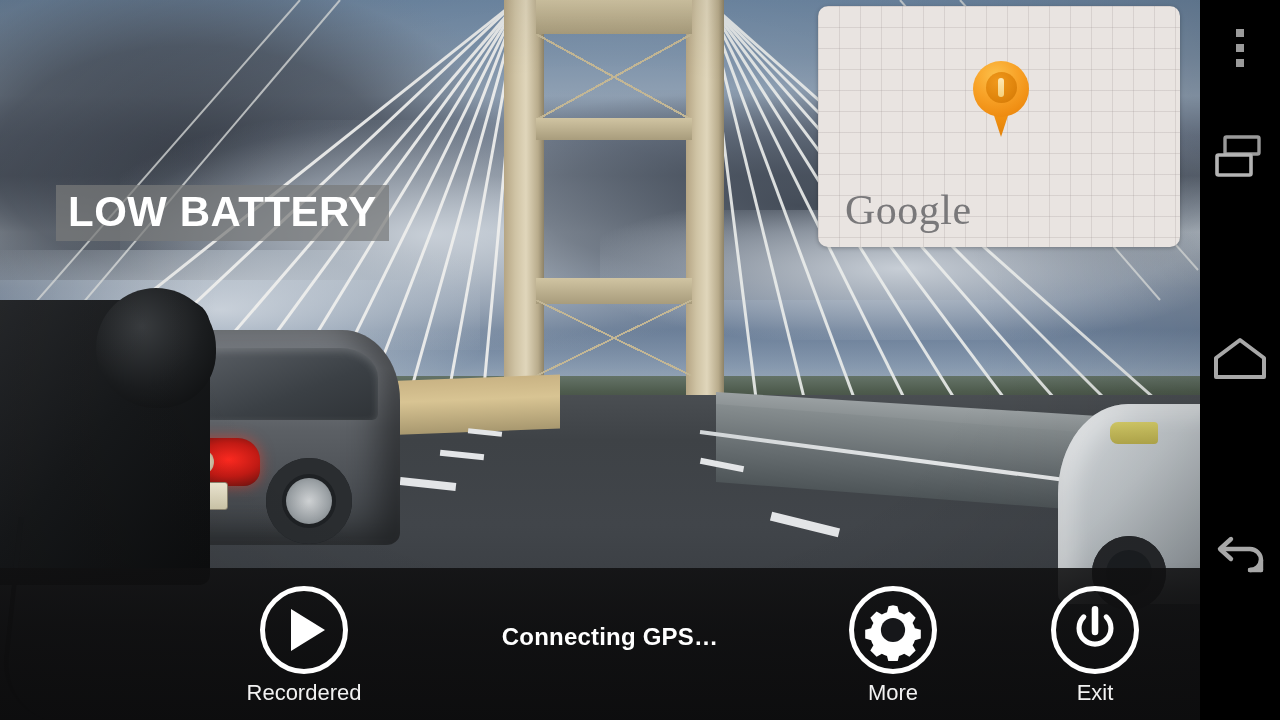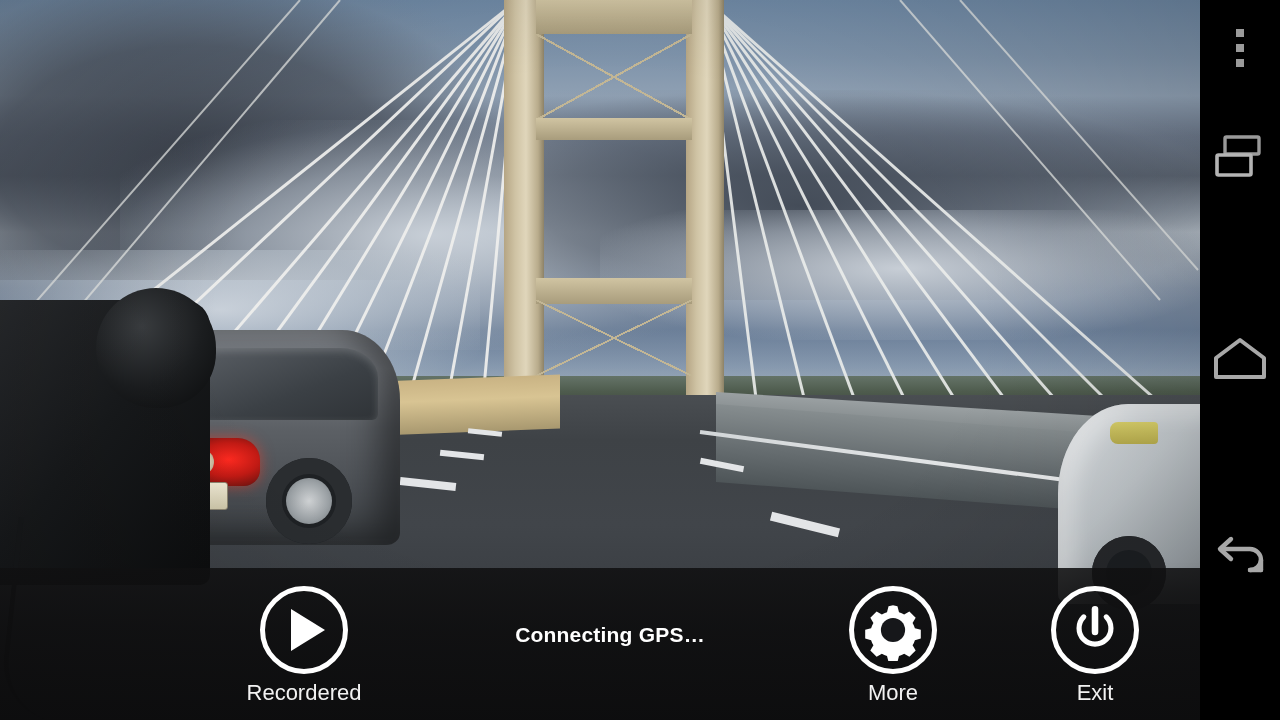--- a/index.html
+++ b/index.html
@@ -266,21 +266,21 @@
     border-bottom:21px solid transparent;
   }
   #btn-rec { left:40px; }
   #btn-play { left:244px; }
   #btn-more { left:833px;justify-content:flex-end; }
   #btn-exit { left:1035px; }
 
   #gps-status {
     position:absolute; left:420px; top:55px; width:380px;
     text-align:center; color:#ffffff; font-weight:bold;
-    font-size:21px; letter-spacing:.2px; white-space:nowrap;
+    font-size:24px; letter-spacing:.2px; white-space:nowrap;
   }
 
   
   #navbar {
     position:absolute; right:0; top:0; width:80px; height:720px;
     background:#000;
   }
   .nav-btn {
     position:absolute; left:0; width:80px; height:80px;
     display:flex; align-items:center; justify-content:center; cursor:pointer;
@@ -373,21 +373,32 @@
       <div class="wheelw"></div>
     </div>
 
     <div class="mount"></div>
     <div class="mount-knob"></div>
     <div class="mount-cable"></div>
 
     <div class="vignette"></div>
   </div>
 
-
+  <div id="low-battery">LOW BATTERY</div>
+
+  <div id="map-widget">
+    <div id="map-pin">
+      <div class="pin-shadow"></div>
+      <div class="pin-tip"></div>
+      <div class="pin-body"></div>
+      <div class="pin-inner"></div>
+      <div class="pin-bar"></div>
+    </div>
+    <div id="map-watermark">Google</div>
+  </div>
 
   <div id="toolbar">
 
 
     <div class="tb-btn" id="btn-play">
       <div class="ring">
         <div class="play-tri"></div>
       </div>
       <div class="label">Recordered</div>
     </div>

